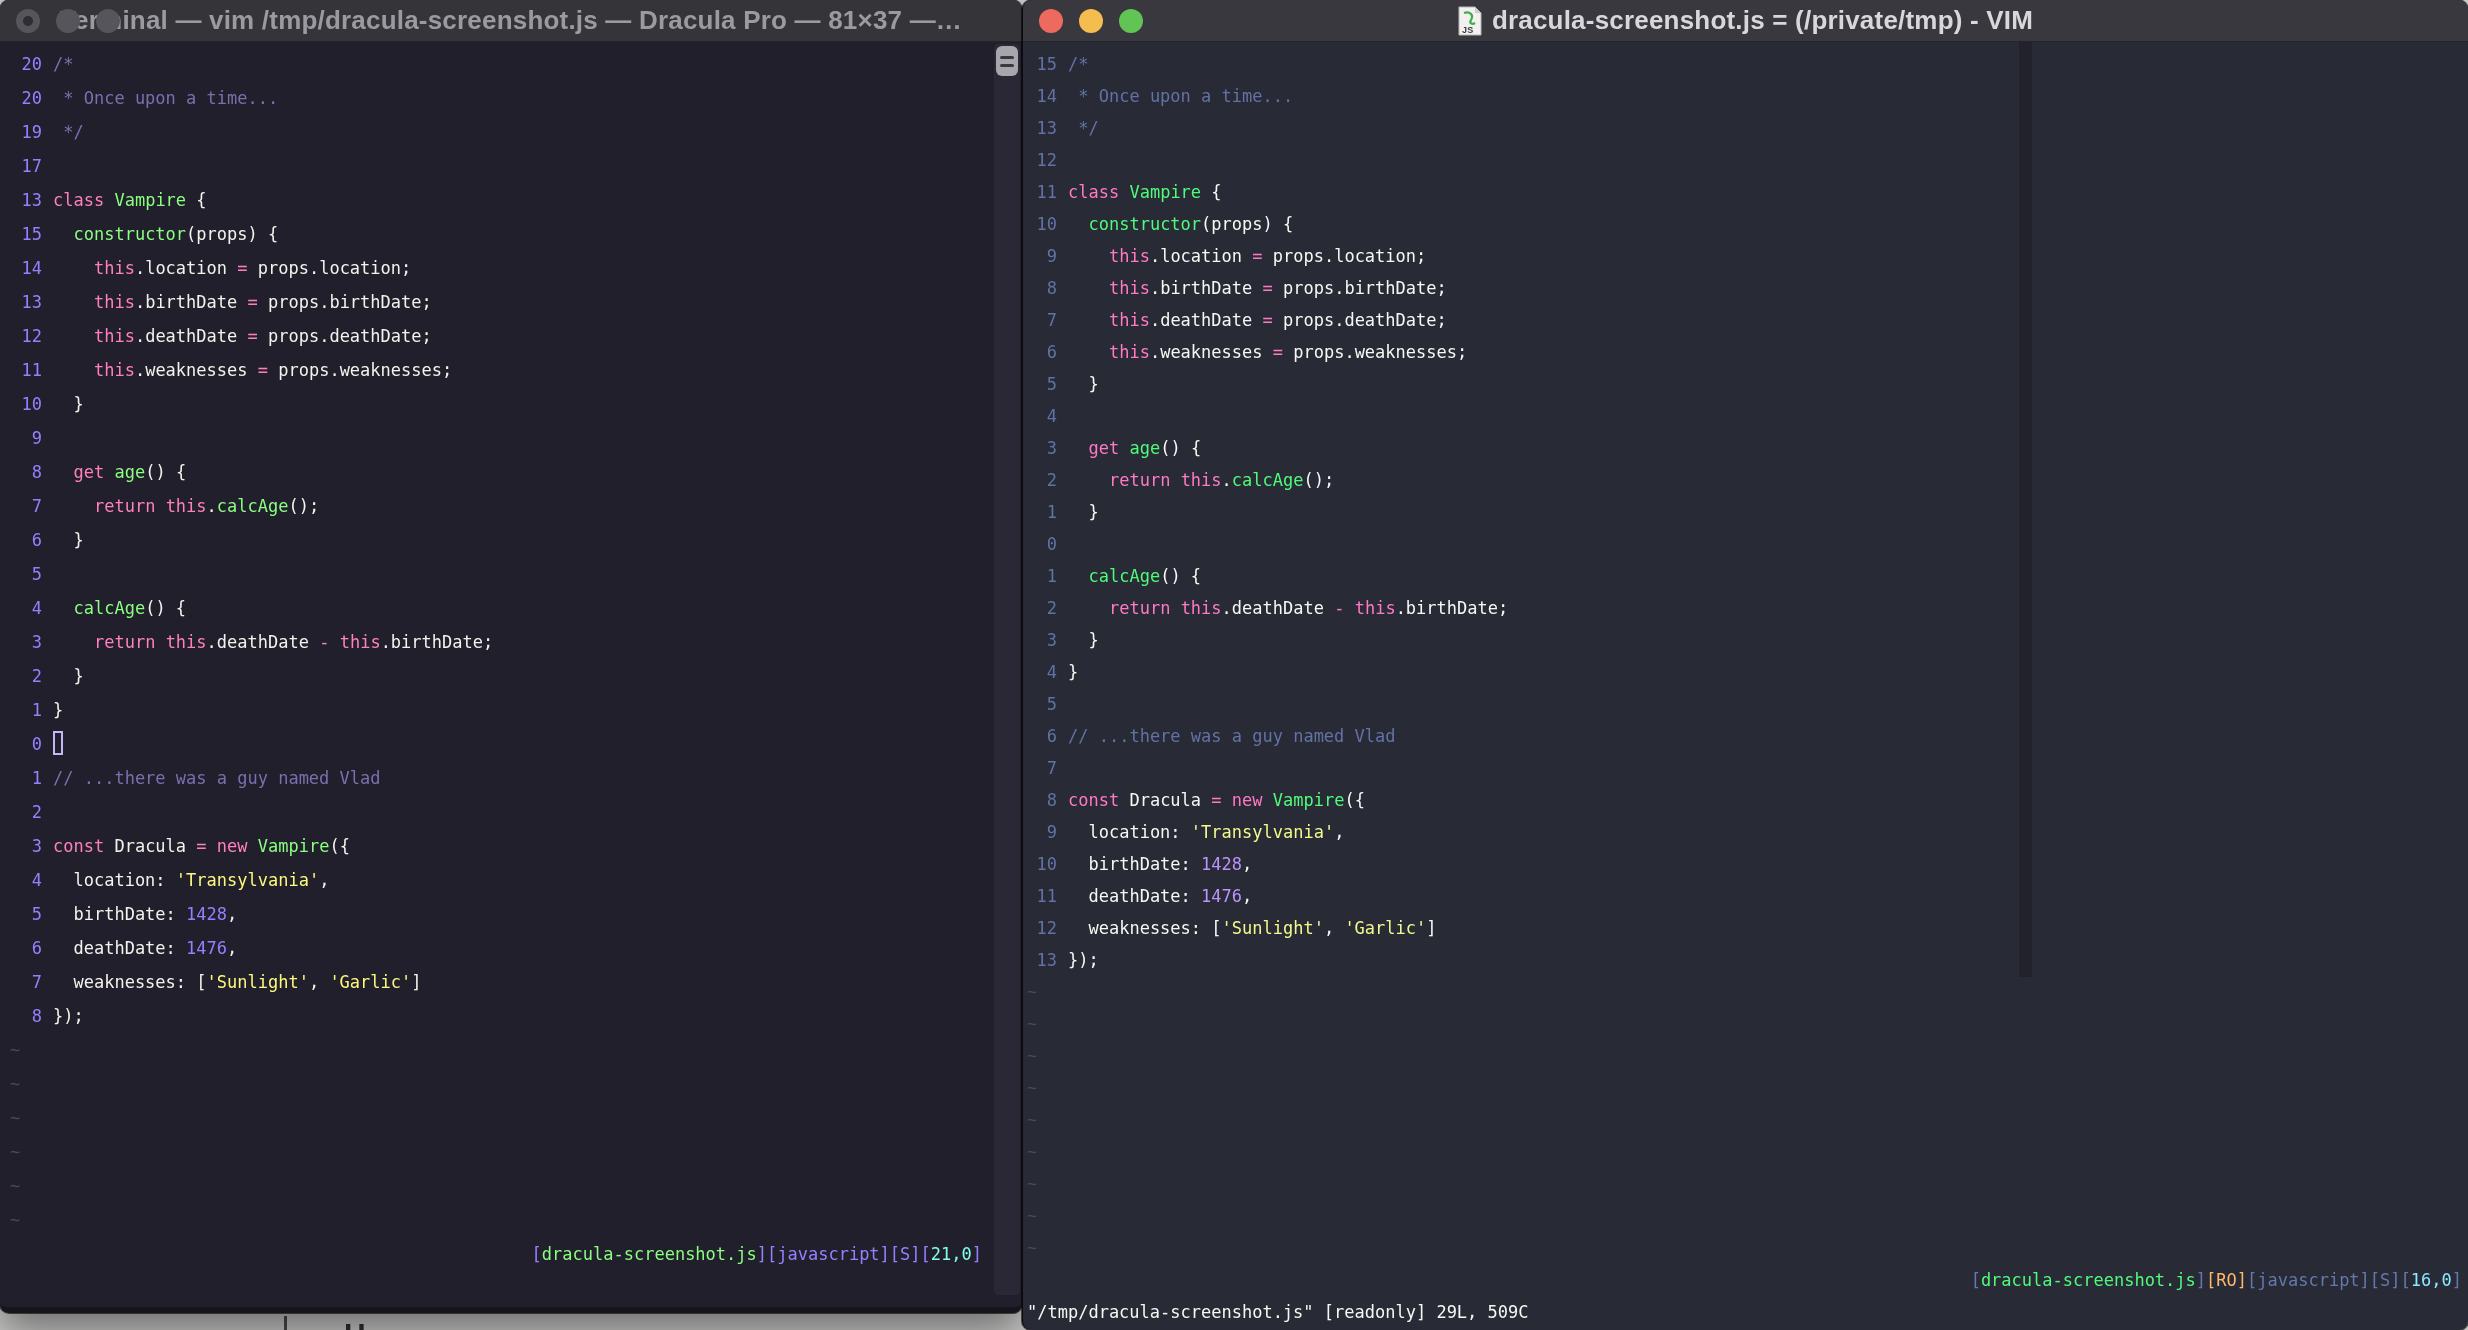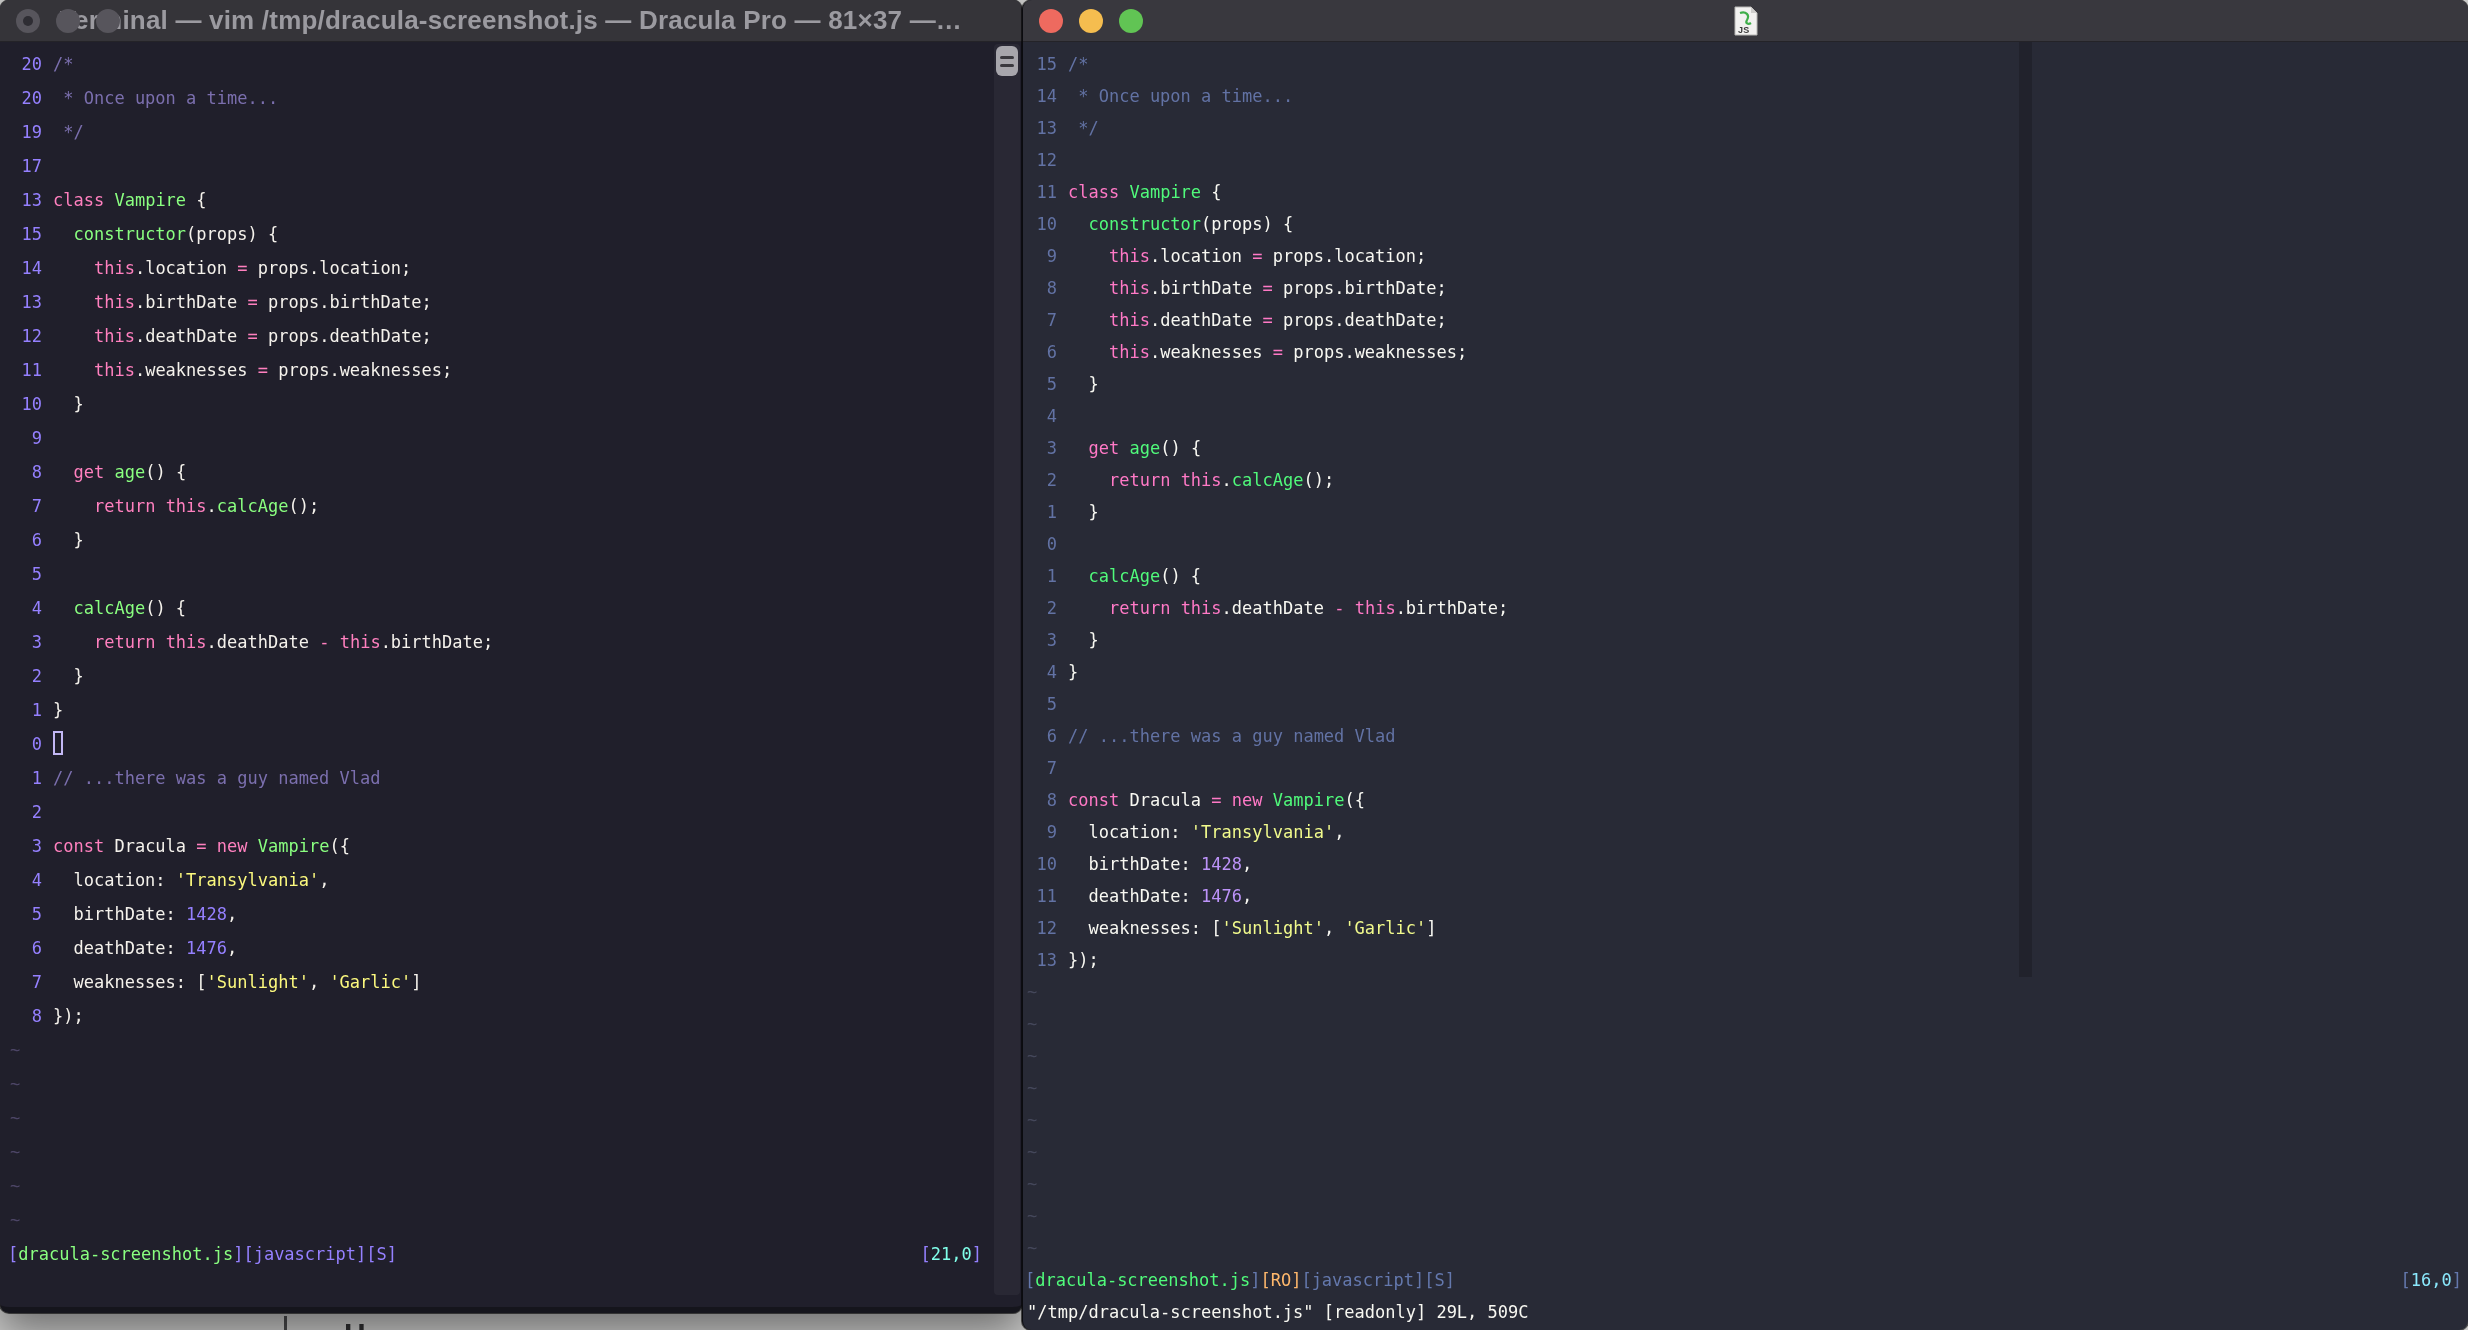--- a/index.html
+++ b/index.html
@@ -43,21 +43,21 @@
   .win-right .vim { top:42px; left:0; right:0;  bottom:0;  padding:6px 0 0 2px;  --lh:32px; }
   .row { display:flex; align-items:center; height:var(--lh); white-space:pre; }
   .num { display:inline-block; width:34px; text-align:right; flex:0 0 auto; }
   .win-right .num { width:32px; }
   .code { margin-left:11px; white-space:pre; }
   .tilde-cell { padding-left:2px; }
   .cursor-hollow {
     display:inline-block; width:10px; height:24px; vertical-align:middle;
     border:2px solid #c3b8f5; margin-top:-3px;
   }
-  .statusline { display:flex; justify-content:space-between; }
+  .statusline { display:flex; justify-content:flex-end; }
   .statusline .pos { margin-right:10px; }
   .win-right .statusline .pos { margin-right:6px; }
 
   
   .scrolltrack { position:absolute; top:44px; right:2px; width:26px; bottom:12px;
     background:rgba(255,255,255,.045); border-radius:4px; }
   .scrollknob { position:absolute; top:2px; left:2px; width:22px; height:30px;
     background:#a7a6ac; border-radius:6px; }
   .scrollknob i { position:absolute; left:4px; right:4px; height:3px; background:#3a393f; border-radius:2px; }
   .scrollknob i:nth-child(1){ top:10px; } .scrollknob i:nth-child(2){ top:18px; }
@@ -153,20 +153,21 @@
       <span class="light yellow"></span>
       <span class="light green"></span>
     </div>
     <div class="title">
       <svg class="doc-icon" viewBox="0 0 24 30">
         <path d="M1 1 h16 l6 6 v22 h-22 z" fill="#f2f1f0" stroke="#b8b7b5" stroke-width="1"></path>
         <path d="M17 1 l6 6 h-6 z" fill="#cfcecc"></path>
         <path d="M6 7 C 12 5, 16 9, 13 14 C 11 17, 14 19, 17 17" fill="none" stroke="#3fae4a" stroke-width="2.2"></path>
         <text x="4" y="27" font-size="9" font-weight="bold" fill="#3b3b3b" font-family="Liberation Sans, sans-serif" id="doc-icon-label">JS</text>
       </svg>
+      <span>dracula-screenshot.js = (/private/tmp) - VIM</span>
     </div>
   </div>
   <div class="vim" id="vim-right">
       <div class="row"><span class="num" style="color: rgb(98, 114, 164);">15</span><span class="code"><span style="color: rgb(98, 114, 164);">/*</span></span></div>
       <div class="row"><span class="num" style="color: rgb(98, 114, 164);">14</span><span class="code"><span style="color: rgb(98, 114, 164);"> * Once upon a time...</span></span></div>
       <div class="row"><span class="num" style="color: rgb(98, 114, 164);">13</span><span class="code"><span style="color: rgb(98, 114, 164);"> */</span></span></div>
       <div class="row"><span class="num" style="color: rgb(98, 114, 164);">12</span><span class="code"></span></div>
       <div class="row"><span class="num" style="color: rgb(98, 114, 164);">11</span><span class="code"><span style="color: rgb(255, 121, 198);">class</span><span style="color: rgb(248, 248, 242);"> </span><span style="color: rgb(80, 250, 123);">Vampire</span><span style="color: rgb(248, 248, 242);"> {</span></span></div>
       <div class="row"><span class="num" style="color: rgb(98, 114, 164);">10</span><span class="code"><span style="color: rgb(248, 248, 242);">  </span><span style="color: rgb(80, 250, 123);">constructor</span><span style="color: rgb(248, 248, 242);">(props) {</span></span></div>
       <div class="row"><span class="num" style="color: rgb(98, 114, 164);">9</span><span class="code"><span style="color: rgb(248, 248, 242);">    </span><span style="color: rgb(255, 121, 198);">this</span><span style="color: rgb(248, 248, 242);">.location </span><span style="color: rgb(255, 121, 198);">=</span><span style="color: rgb(248, 248, 242);"> props.location;</span></span></div>

